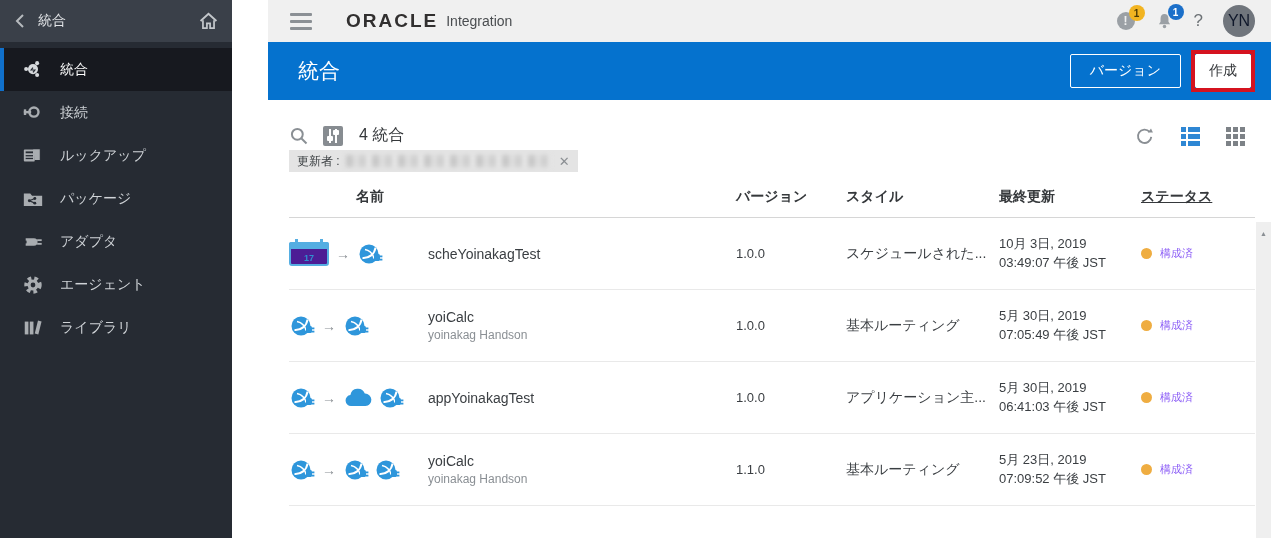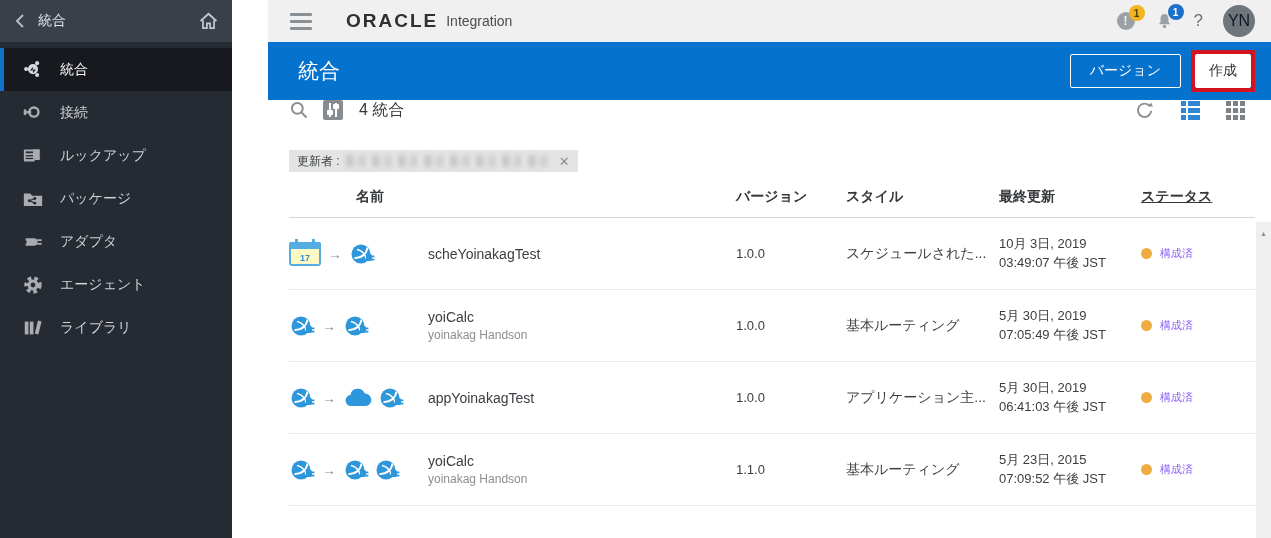--- a/index.html
+++ b/index.html
@@ -45,21 +45,21 @@
   .page-title { color:#fff; font-size:21px; font-weight:normal; }
   .bb-right { margin-left:auto; display:flex; align-items:center; }
   .btn-outline { background:transparent; border:1px solid #fff; color:#fff; font-size:14px;
     padding:7px 19px; border-radius:2px; cursor:pointer; font-family:inherit; }
   .annotation-box { border:4px solid #d5131f; padding:0; margin-left:10px; }
   .btn-solid { background:#fff; border:1px solid #fff; color:#35383b; font-size:14px;
     padding:7px 13px; border-radius:2px; cursor:pointer; font-family:inherit; }
 
   
   .content { flex:1; background:#fff; position:relative; padding:0 0 0 21px; }
-  .toolbar { display:flex; align-items:flex-start; height:46px; padding-top:0; }
+  .toolbar { display:flex; align-items:flex-end; height:46px; padding-top:0; }
   .toolbar .count { font-size:16px; color:#35383b; margin-left:16px; }
   .tool-ic { cursor:pointer; display:flex; align-items:center; }
   .tool-ic + .tool-ic { margin-left:14px; }
   .tb-views { margin-left:auto; display:flex; align-items:center; gap:12px; margin-right:26px; }
 
   
   .chip-row { height:30px; display:flex; align-items:center; }
   .chip { background:#e4e4e4; height:22px; display:flex; align-items:center; padding:0 8px; font-size:12px; color:#3c4043; }
   .chip .blur { width:205px; height:12px; margin:0 6px; filter:blur(2px);
     background:repeating-linear-gradient(90deg,#c7c7c7 0 7px,#dedede 7px 13px,#cfcfcf 13px 20px,#e6e6e6 20px 26px); }
@@ -82,21 +82,21 @@
   .cell-date { font-size:13px; color:#3a3e42; line-height:1.45; }
   .cell-status { display:flex; align-items:center; padding-left:8px; }
   .dot { width:11px; height:11px; border-radius:50%; background:#efad41; margin-right:8px; flex:0 0 11px; }
   .st-txt { font-size:11px; color:#8b5cf6; }
 
   
   .scrollbar { position:absolute; top:122px; right:0; bottom:0; width:15px; background:#efefef; cursor:pointer; }
   .scroll-up { position:absolute; top:8px; left:0; right:0; text-align:center; font-size:7px; color:#8a8f94; }
 
   
-  .ic-cal { width:32px; height:24px; border:2px solid #55aee2; border-radius:3px; background:#fef9c3; position:relative; }
+  .ic-cal { width:40px; height:24px; border:2px solid #55aee2; border-radius:3px; background:#4c1d95; position:relative; }
   .ic-cal .cal-top { position:absolute; top:-2px; left:-2px; right:-2px; height:7px; background:#55aee2; border-radius:2px 2px 0 0; }
   .ic-cal .pin { position:absolute; top:-5px; width:3px; height:5px; background:#55aee2; }
   .ic-cal .p1 { left:4px; } .ic-cal .p2 { right:4px; }
   .ic-cal .num { position:absolute; bottom:1px; left:0; right:0; text-align:center; font-size:9px; font-weight:bold; color:#2f8fd0; }
 
   .list-ic { display:flex; flex-direction:column; gap:2px; }
   .list-ic .r { display:flex; gap:2px; }
   .list-ic .sq { width:5px; height:5px; background:#2e87d4; }
   .list-ic .bar { width:12px; height:5px; background:#2e87d4; }
   .grid-ic { display:grid; grid-template-columns:repeat(3,5px); gap:2px; }
@@ -430,21 +430,21 @@
               <use href="#sym-rest"></use>
             </svg>
         </span>
         <span class="cell-name">
           <div class="nm">yoiCalc</div>
           <div class="sub">yoinakag Handson</div>
         </span>
         <span class="cell-ver">1.1.0</span>
         <span class="cell-style">基本ルーティング</span>
         <span class="cell-date">
-          <div>5月 23日, 2015</div>
+          <div>5月 23日, 2019</div>
           <div>07:09:52 午後 JST</div>
         </span>
         <span class="cell-status">
           <span class="dot"></span>
           <span class="st-txt">構成済</span>
         </span>
       </div>
 
       <div class="scrollbar">
         <span class="scroll-up">▲</span>

